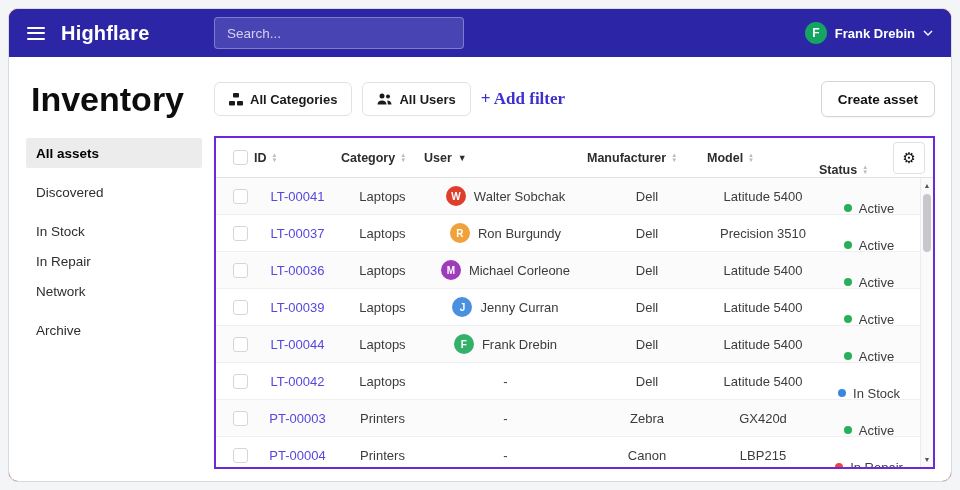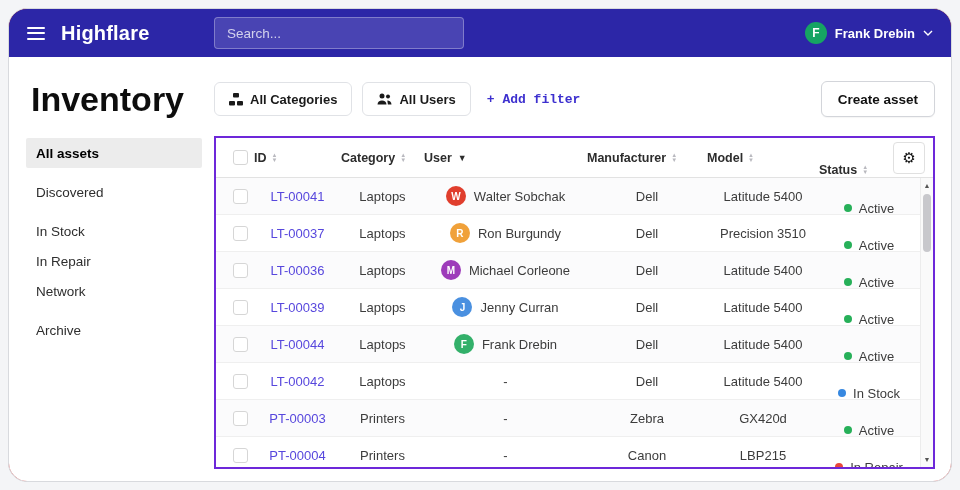--- a/index.html
+++ b/index.html
@@ -1,18 +1,18 @@
 <!DOCTYPE html>
 <html><head>
 <meta charset="utf-8">
 <style>
   * { box-sizing: border-box; margin: 0; padding: 0; }
   html,body { width:960px; height:490px; background:#f4f5f7; font-family:"Liberation Sans", sans-serif; overflow:hidden; }
   .app { position:absolute; left:8px; top:8px; right:8px; bottom:8px; background:#b91c1c;
-         border:1px solid #d8dade; border-radius:19px; overflow:hidden; }
+         border:1px solid #d8dade; border-radius:10px; overflow:hidden; }
 
   
   .navbar { position:absolute; top:0; left:0; right:0; height:48px; background:#2c26a7;
             display:flex; align-items:center; padding:0 18px; }
   .hamburger { width:18px; height:13px; display:flex; flex-direction:column; justify-content:space-between; cursor:pointer; margin-right:16px;}
   .hamburger i { display:block; height:2px; background:#fff; border-radius:1px; }
   .brand { color:#fff; font-size:20px; font-weight:700; letter-spacing:.2px; }
   .search { position:absolute; left:205px; top:8px; width:250px; height:32px;
             background:rgba(255,255,255,.14); border:1px solid rgba(255,255,255,.30); border-radius:4px;
             color:#fff; padding:0 12px; font-size:13.5px; font-family:"Liberation Sans",sans-serif; outline:none; }
@@ -32,22 +32,22 @@
   .sb-item { height:30px; display:flex; align-items:center; padding-left:10px; font-size:13.5px; color:#2e2e2e; cursor:pointer; }
   .sb-item.active { background:#ececec; font-weight:700; color:#000; border-radius:2px; }
   .sb-gap { height:9px; }
 
   
   .toolbar { position:absolute; left:205px; top:24px; height:36px; display:flex; align-items:center; gap:10px; }
   .tb-btn { height:34px; background:#fff; border:1px solid #e0e2e6; border-radius:6px; padding:4px 14px;
             display:inline-flex; align-items:center; gap:7px; font-size:13px; font-weight:700; color:#1a1a1a;
             cursor:pointer; font-family:"Liberation Sans",sans-serif; }
   .tb-icon svg { display:block; fill:#1a1a1a; }
-  .add-filter { border:none; background:none; color:#3d30cf; font-size:13px; font-weight:700; cursor:pointer;
-                margin-left:6px; font-family:Liberation Mono, monospace; }
+  .add-filter { border:none; background:none; color:#3d30cf; font-size:17px; font-weight:700; cursor:pointer;
+                font-family:Liberation Serif, serif; }
   .create-asset { position:absolute; right:16px; top:24px; height:36px; background:#fff; border:1px solid #d3d5da;
                   border-radius:6px; padding:0 16px; font-size:13.5px; font-weight:700; color:#111; cursor:pointer;
                   box-shadow:0 1px 1px rgba(0,0,0,.04); font-family:"Liberation Sans",sans-serif; }
 
   
   .table-card { position:absolute; left:205px; top:79px; right:16px; bottom:12px;
                 border:2px solid #6d28d9; background:#fff; }
   .tr { display:flex; align-items:center; padding-left:10px; }
   .thead { position:absolute; top:0; left:0; right:0; height:40px; border-bottom:1px solid #e2e2e2; background:#fff; z-index:2; }
   .th { font-size:12.5px; font-weight:700; color:#2d2d2d; display:flex; align-items:center; white-space:nowrap; }

